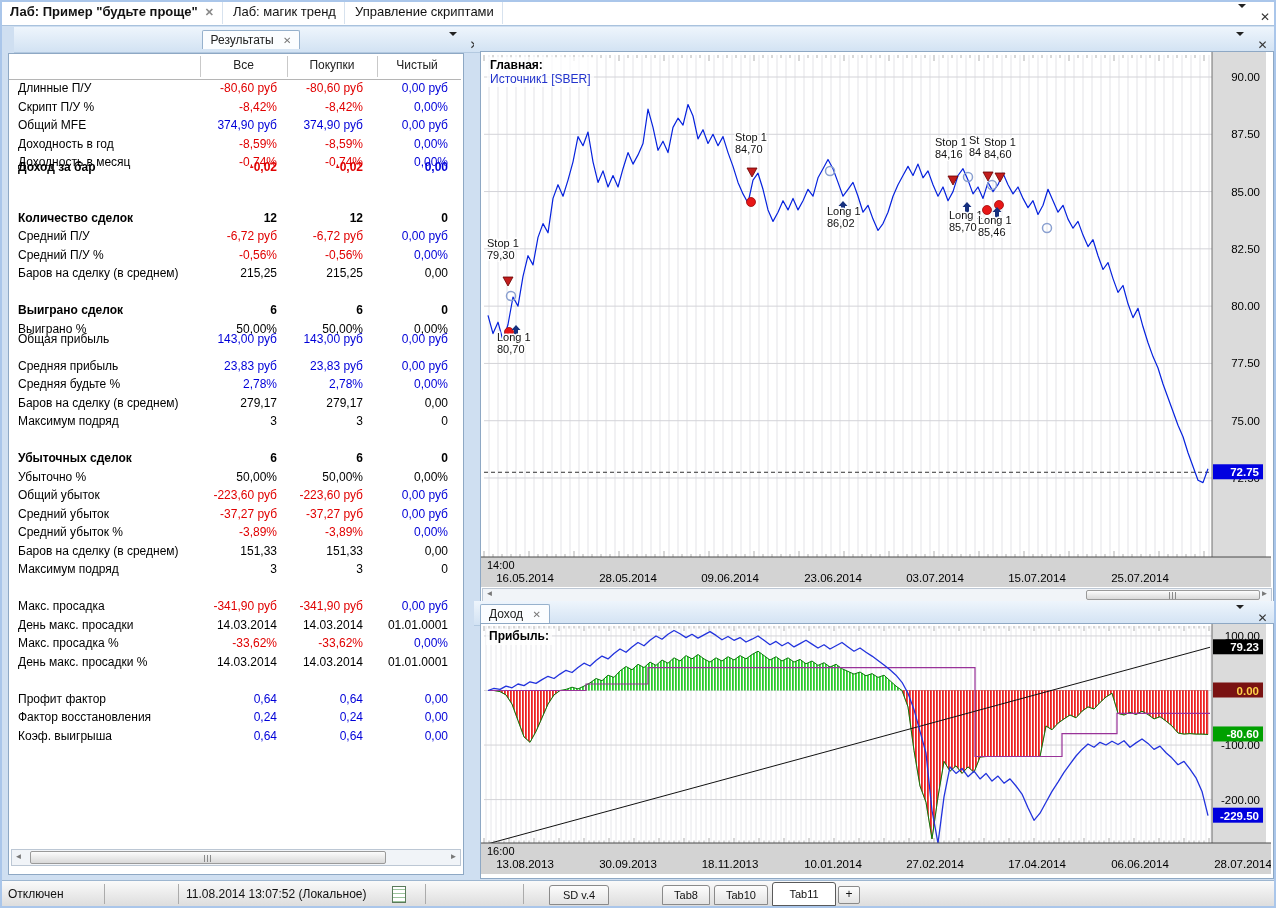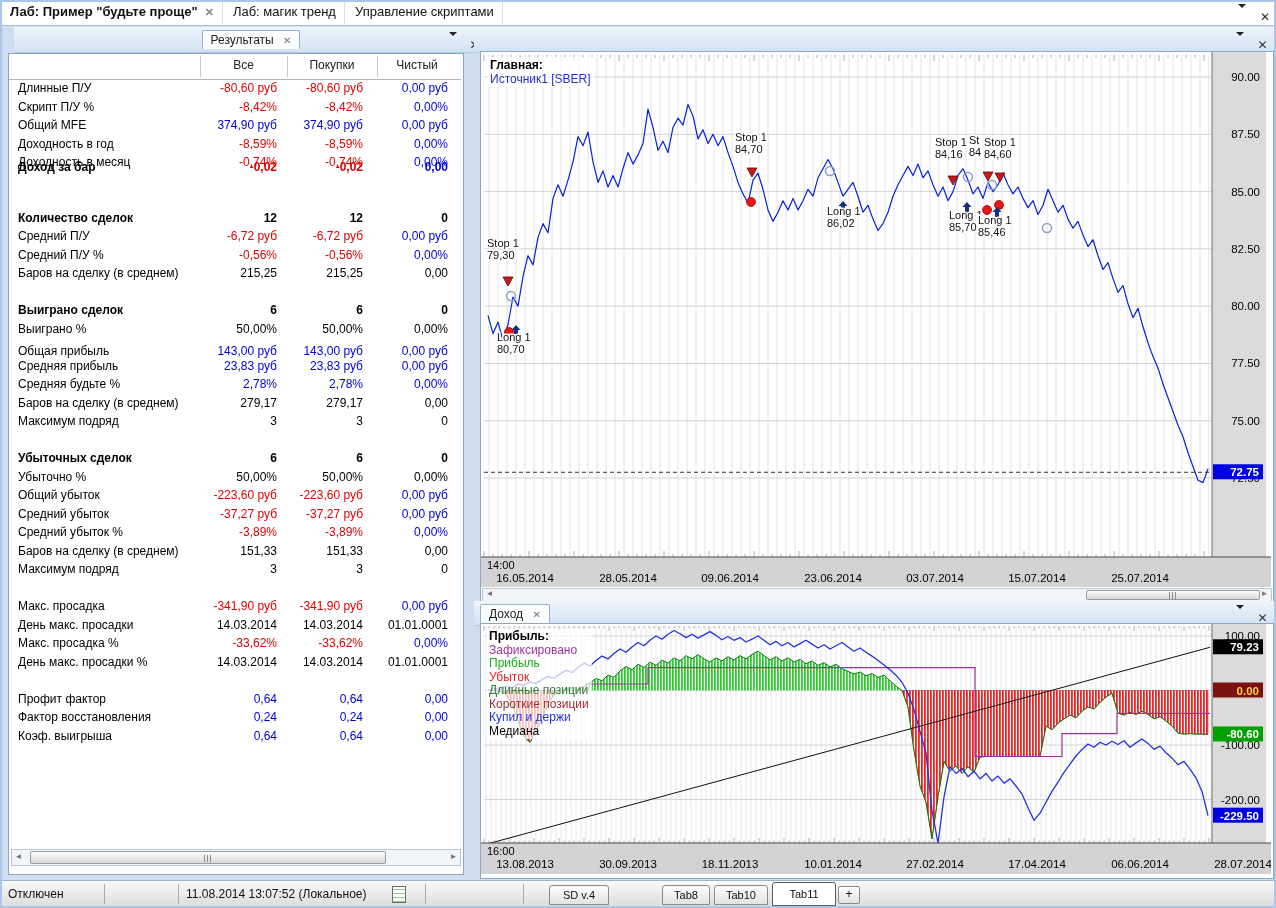--- a/index.html
+++ b/index.html
@@ -148,21 +148,21 @@
           <span class="t-val" style="left: 183px; color: rgb(0, 0, 0);">6</span>
           <span class="t-val" style="left: 269px; color: rgb(0, 0, 0);">6</span>
           <span class="t-val" style="left: 354px; color: rgb(0, 0, 0);">0</span>
         </div>
         <div class="t-row" style="top: 265.5px;">
           <span class="t-lab">Выиграно %</span>
           <span class="t-val" style="left: 183px; color: rgb(0, 0, 0);">50,00%</span>
           <span class="t-val" style="left: 269px; color: rgb(0, 0, 0);">50,00%</span>
           <span class="t-val" style="left: 354px; color: rgb(0, 0, 0);">0,00%</span>
         </div>
-        <div class="t-row" style="top: 288px; text-decoration: underline;">
+        <div class="t-row" style="top: 276px; text-decoration: underline;">
           <span class="t-lab">Общая прибыль</span>
           <span class="t-val" style="left: 183px; color: rgb(0, 0, 216);">143,00 руб</span>
           <span class="t-val" style="left: 269px; color: rgb(0, 0, 216);">143,00 руб</span>
           <span class="t-val" style="left: 354px; color: rgb(0, 0, 216);">0,00 руб</span>
         </div>
         <div class="t-row" style="top: 302.5px;">
           <span class="t-lab">Средняя прибыль</span>
           <span class="t-val" style="left: 183px; color: rgb(0, 0, 216);">23,83 руб</span>
           <span class="t-val" style="left: 269px; color: rgb(0, 0, 216);">23,83 руб</span>
           <span class="t-val" style="left: 354px; color: rgb(0, 0, 216);">0,00 руб</span>
@@ -1117,29 +1117,20 @@
       <text x="628" y="868" font-size="11.5" fill="#000" text-anchor="middle">30.09.2013</text>
       <text x="730" y="868" font-size="11.5" fill="#000" text-anchor="middle">18.11.2013</text>
       <text x="833" y="868" font-size="11.5" fill="#000" text-anchor="middle">10.01.2014</text>
       <text x="935" y="868" font-size="11.5" fill="#000" text-anchor="middle">27.02.2014</text>
       <text x="1037" y="868" font-size="11.5" fill="#000" text-anchor="middle">17.04.2014</text>
       <text x="1140" y="868" font-size="11.5" fill="#000" text-anchor="middle">06.06.2014</text>
       <text x="1243" y="868" font-size="11.5" fill="#000" text-anchor="middle">28.07.2014</text>
     </svg>
   <div class="legend" style="left:486px;top:629px;line-height:13.5px;">
     <div class="lt">Прибыль:</div>
-    <div id="income-legend-items">
-        <div style="color: rgb(153, 51, 153);">Зафиксировано</div>
-        <div style="color: rgb(25, 178, 25);">Прибыль</div>
-        <div style="color: rgb(238, 34, 34);">Убыток</div>
-        <div style="color: rgb(46, 125, 46);">Длинные позиции</div>
-        <div style="color: rgb(160, 48, 48);">Короткие позиции</div>
-        <div style="color: rgb(34, 51, 221);">Купил и держи</div>
-        <div style="color: rgb(0, 0, 0);">Медиана</div>
-      </div>
   </div>
 
   <div class="statusbar">
     <span class="st-text" style="left:8px;">Отключен</span>
     <span class="st-sep" style="left:104px;"></span>
     <span class="st-sep" style="left:178px;"></span>
     <span class="st-text" style="left:186px;">11.08.2014 13:07:52 (Локальное)</span>
     <span class="cal-icon" style="left:392px;top:5px;"></span>
     <span class="st-sep" style="left:425px;"></span>
     <span class="st-sep" style="left:523px;"></span>

